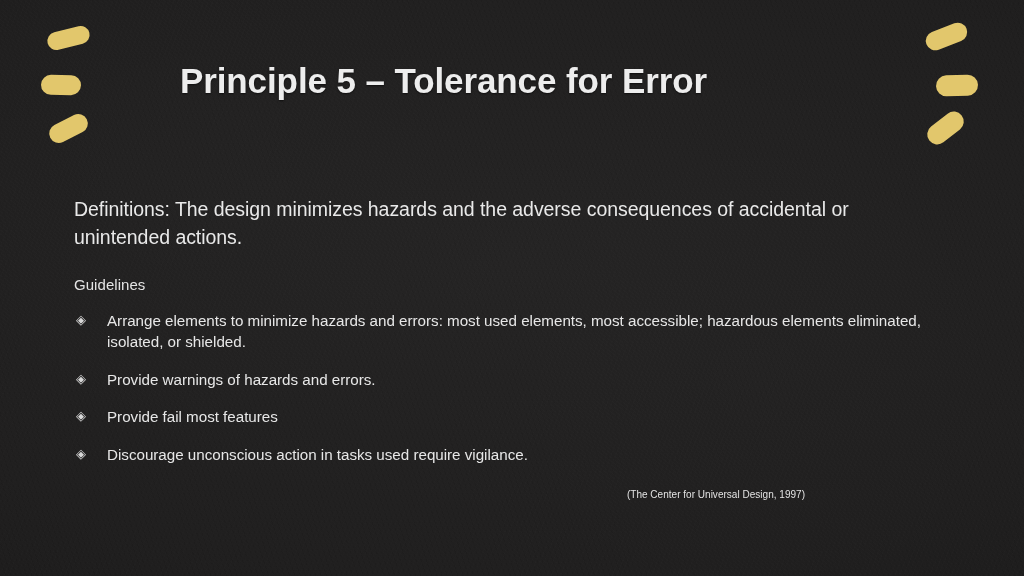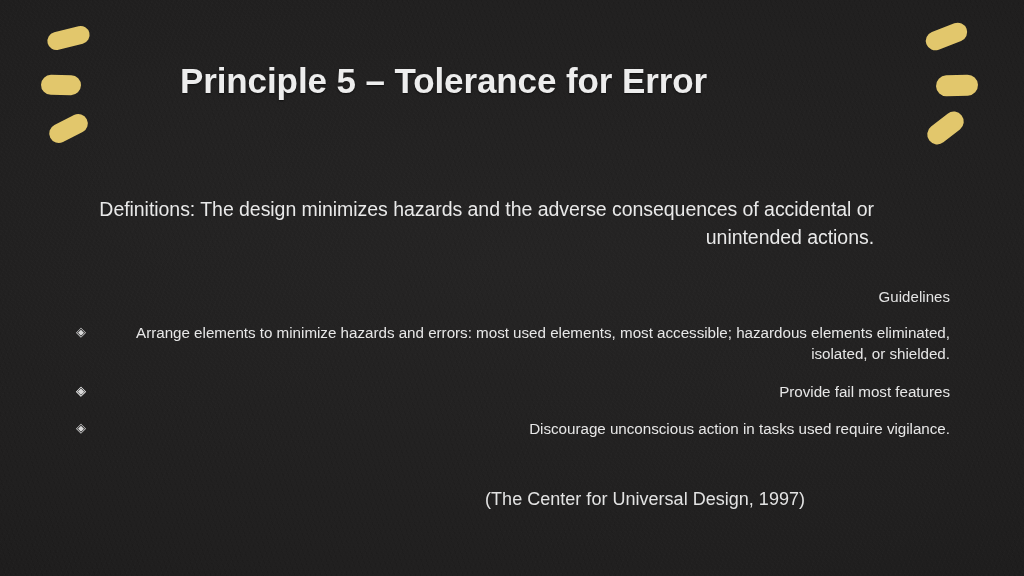--- a/index.html
+++ b/index.html
@@ -68,33 +68,32 @@
     letter-spacing: -0.1px;
     text-shadow: 0 1px 2px rgba(0,0,0,0.55);
   }
 
   
   .content {
     position: absolute;
     left: 74px;
     top: 196px;
     width: 876px;
-    text-align: right;
   }
 
   .definition {
     font-size: 19.5px;
     line-height: 1.43;
     color: #e9e9e9;
     max-width: 800px;
     letter-spacing: -0.05px;
   }
 
   .guidelines-label {
-    margin-top: 36px;
+    margin-top: 24px;
     font-size: 15px;
     color: #e4e4e4;
     letter-spacing: 0.05px;
   }
 
   .bullets {
     margin-top: 17px;
     list-style: none;
   }
 
@@ -118,21 +117,21 @@
     color: #d8d8d8;
   }
 
   .citation {
     position: absolute;
     left: 0;
     top: 489px;
     width: 876px;
     padding-right: 71px;
     text-align: right;
-    font-size: 18px;
+    font-size: 10px;
     color: #e3e3e3;
     letter-spacing: 0.02px;
   }
 </style>
 </head>
 <body>
 
 <div class="slide">
 
   <div class="noise"></div>
@@ -153,20 +152,21 @@
 
     <div class="guidelines-label">Guidelines</div>
 
     <ul class="bullets">
       <li class="bullet">
         <span class="bullet-marker">◈</span>
         <span>Arrange elements to minimize hazards and errors: most used elements, most accessible; hazardous elements eliminated, isolated, or shielded.</span>
       </li>
       <li class="bullet">
         <span class="bullet-marker">◈</span>
+        <span>Provide warnings of hazards and errors.</span>
       </li>
       <li class="bullet">
         <span class="bullet-marker">◈</span>
         <span>Provide fail most features</span>
       </li>
       <li class="bullet">
         <span class="bullet-marker">◈</span>
         <span>Discourage unconscious action in tasks used require vigilance.</span>
       </li>
     </ul>

